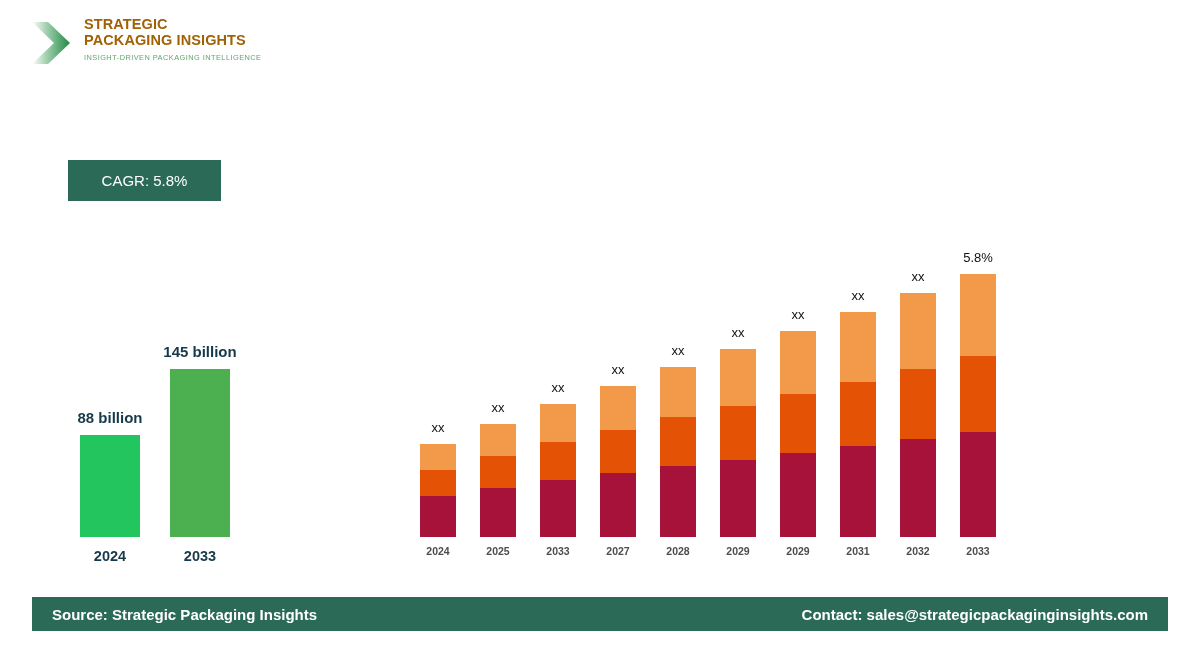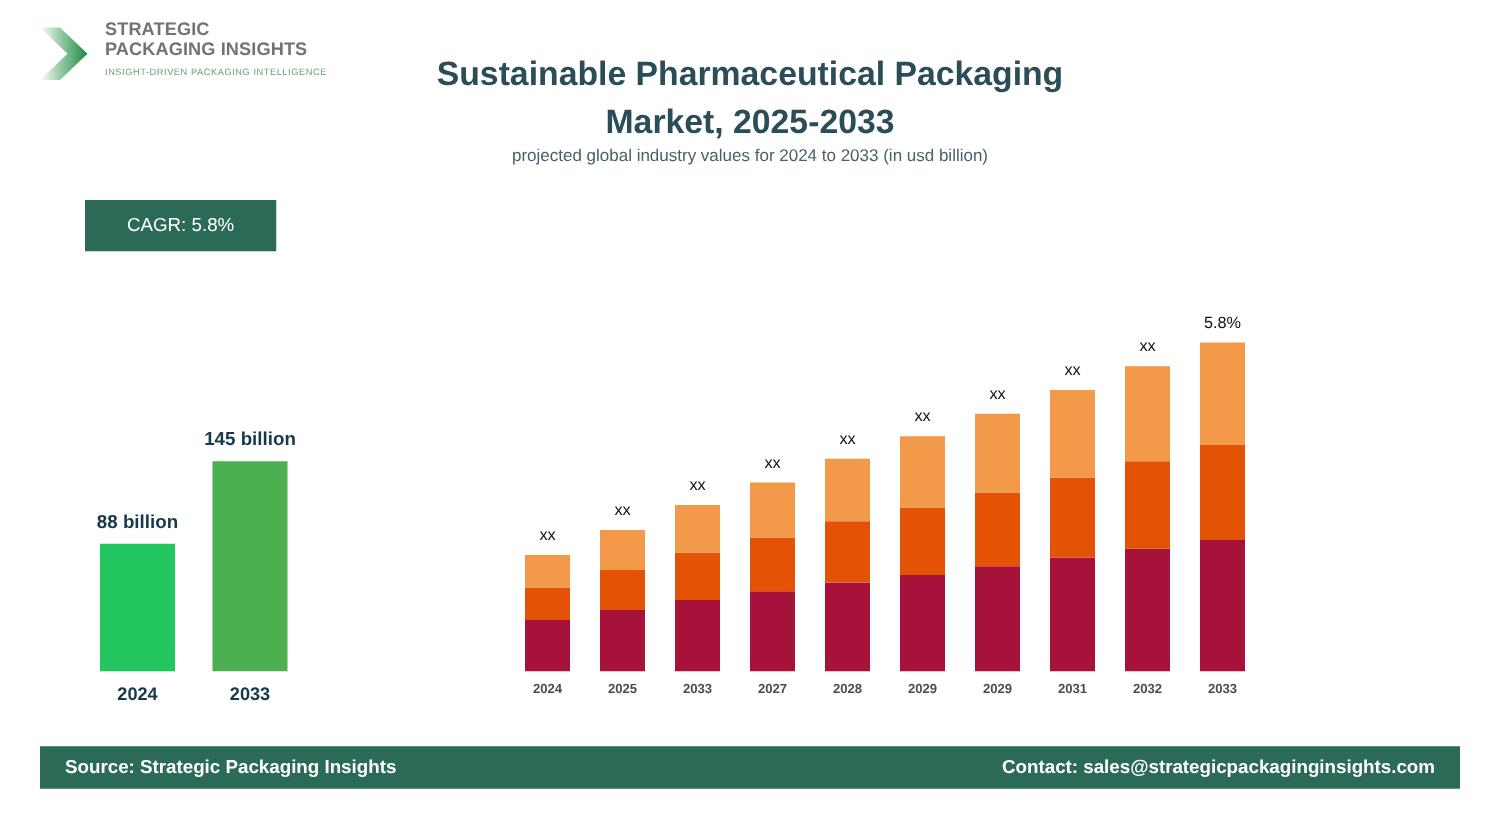--- a/index.html
+++ b/index.html
@@ -9,21 +9,21 @@
     font-family: "Liberation Sans", sans-serif;
     overflow: hidden;
   }
   #canvas { position: relative; width: 1200px; height: 650px; background: #fff; }
 
   
   .logo { position: absolute; left: 30px; top: 16px; width: 200px; height: 62px; }
   .logo-mark { position: absolute; left: 0; top: 4px; width: 44px; height: 46px; }
   .logo-text { position: absolute; left: 54px; top: 0px; }
   .logo-l1, .logo-l2 {
-    font-size: 14.5px; font-weight: bold; color: #737373;
+    font-size: 14.5px; font-weight: bold; color: #a16207;
     letter-spacing: 0.1px; line-height: 16px;
   }
   .logo-tag {
     font-size: 7.4px; color: #5fa56e; letter-spacing: 0.45px;
     margin-top: 5px; white-space: nowrap; text-align: center;
   }
 
   
   .title {
     position: absolute; left: 240px; top: 40px; width: 720px;
@@ -108,25 +108,20 @@
         <path d="M2 2 L24 23 L2 44 L18 44 L40 23 L18 2 Z" fill="url(#chevGrad)"></path>
       </svg>
     </div>
     <div class="logo-text">
       <div class="logo-l1">STRATEGIC</div>
       <div class="logo-l2">PACKAGING INSIGHTS</div>
       <div class="logo-tag">INSIGHT-DRIVEN PACKAGING INTELLIGENCE</div>
     </div>
   </div>
 
-  <div class="title">
-    <div>Sustainable Pharmaceutical Packaging</div>
-    <div>Market, 2025-2033</div>
-  </div>
-  <div class="subtitle">projected global industry values for 2024 to 2033 (in usd billion)</div>
 
   <div class="cagr-badge">CAGR: 5.8%</div>
 
   <div class="chart-left">
     <div class="bar-group" id="left-bars">
         <div class="bar" style="left: 80px; width: 60px; height: 102px; background: #22c55e;">
           <div class="bar-value-label" style="top: -26px;">88 billion</div>
           <div class="bar-x-label" style="bottom: -27px;">2024</div>
         </div>
         <div class="bar" style="left: 170px; width: 60px; height: 168px; background: rgb(76, 175, 80);">

